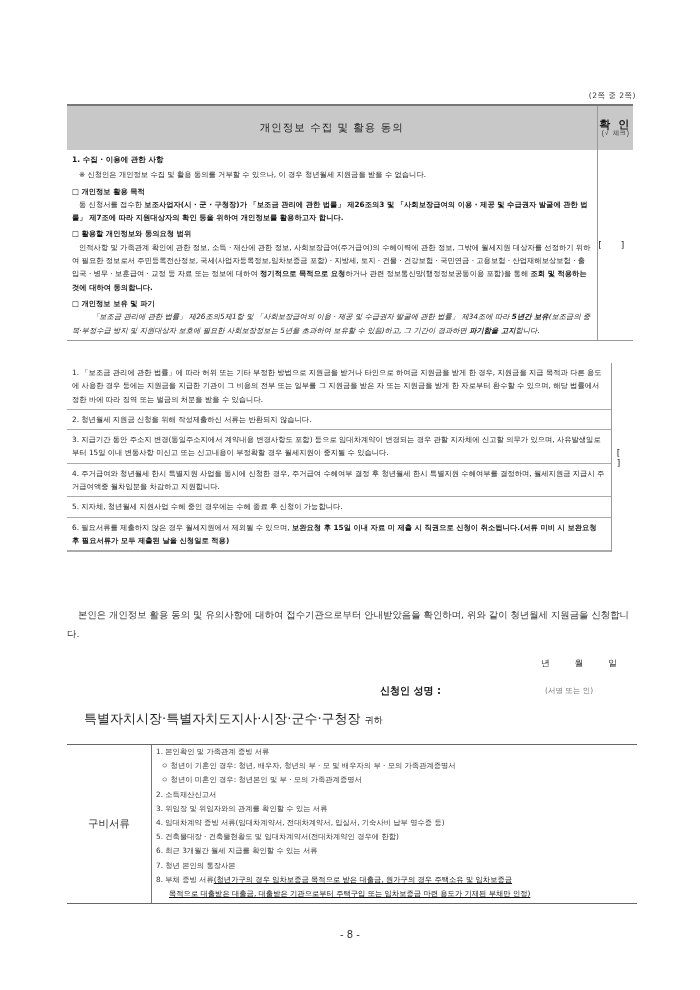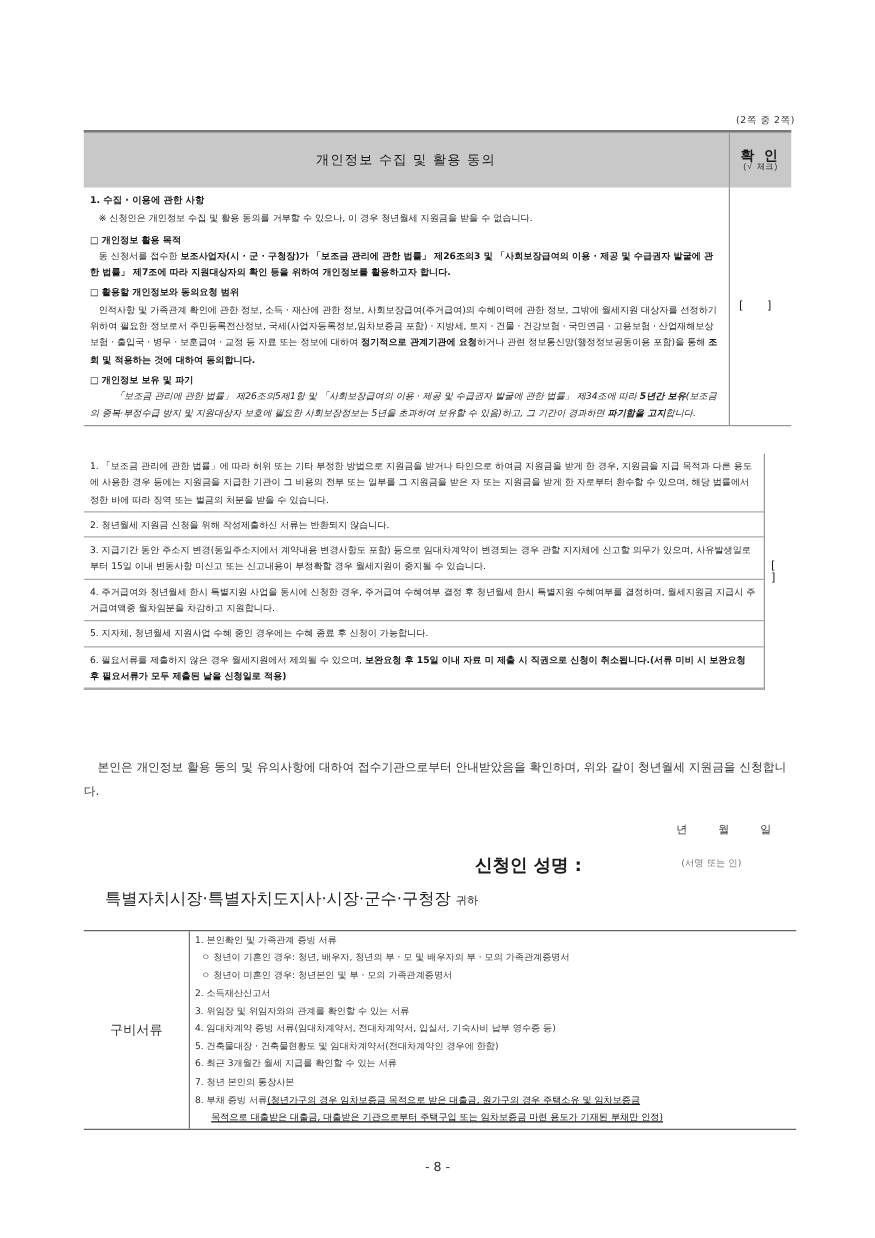--- a/index.html
+++ b/index.html
@@ -3,36 +3,36 @@
 <meta charset="utf-8">
 <style>
   * { box-sizing: border-box; margin: 0; padding: 0; }
   html, body { width: 700px; height: 990px; background: #ffffff; }
   body { font-family: "DejaVu Sans", sans-serif; color: #1a1a1a; position: relative; overflow: hidden; }
   .page-note { position: absolute; top: 91px; right: 64px; font-size: 7.5px; color: #333; letter-spacing: 0.5px; }
   .tbl { position: absolute; left: 67px; width: 566px; border-collapse: collapse; }
   .tbl td { vertical-align: top; }
   .hdr-row td { background: #c8c8c8; border-top: 2px solid #777; }
   .hdr-title { height: 45px; text-align: center; vertical-align: middle !important; font-size: 10.5px; letter-spacing: 1px; }
-  .hdr-check { width: 50px; text-align: center; vertical-align: middle !important; border-left: 1px solid #999; line-height: 1; }
+  .hdr-check { width: 36px; text-align: center; vertical-align: middle !important; border-left: 1px solid #999; line-height: 1; }
   .hdr-check .big { font-size: 11px; font-weight: bold; display: block; letter-spacing: 2px; }
   .hdr-check .small { font-size: 6.5px; color: #333; display: block; margin-top: 1px; font-family: Liberation Mono, monospace; }
   .body-cell { font-size: 7.3px; line-height: 13.3px; padding: 3px 6px 3px 5px; }
   .check-cell { border-left: 1px solid #999; text-align: center; vertical-align: middle !important; font-size: 9px; letter-spacing: 8px; }
   .b { font-weight: bold; }
   .h1 { font-weight: bold; font-size: 7.5px; }
   .sq { font-weight: bold; margin-top: 3px; }
   .ind { text-indent: 7px; }
   .ind2 { text-indent: 20px; font-style: italic; }
   .note-item { padding: 3px 6px 3px 5px; font-size: 7.3px; line-height: 13.3px; border-bottom: 1.5px solid #aaa; }
   .sec1-bottom { border-bottom: 1px solid #999; }
   .declaration { position: absolute; left: 67px; top: 605px; width: 570px; font-size: 9.4px; line-height: 19px; color: #333; }
   .declaration p { text-indent: 11px; }
   .date-line { position: absolute; top: 658px; right: 83px; font-size: 8.8px; color: #333; word-spacing: 22px; }
-  .sign-line { position: absolute; top: 684px; left: 380px; font-size: 14px; font-weight: bold; }
+  .sign-line { position: absolute; top: 684px; left: 380px; font-size: 10px; font-weight: bold; }
   .sign-hint { position: absolute; top: 686px; left: 545px; font-size: 7.5px; color: #777; }
   .addressee { position: absolute; top: 710px; left: 84px; font-size: 13px; color: #222; }
   .addressee .suffix { font-size: 9px; }
   .docs { position: absolute; left: 67px; top: 744px; width: 570px; border-top: 1px solid #666; border-bottom: 1px solid #666; display: flex; }
   .docs-label { width: 85px; display: flex; align-items: center; justify-content: center; font-size: 10.5px; color: #333; border-right: 1px solid #777; padding-top: 0px; }
   .docs-list { flex: 1; font-size: 7.3px; line-height: 14.2px; padding: 0 4px 2px 4px; color: #333; }
   .docs-list .sub { padding-left: 5px; }
   .docs-list .cont { padding-left: 13px; }
   .docs-list .u { font-weight: normal; text-decoration: underline; color: #111; }
   .page-num { position: absolute; top: 929px; left: 0; width: 700px; text-align: center; font-size: 10px; color: #333; }
@@ -51,21 +51,21 @@
       <span class="small">(√ 체크)</span>
     </td>
   </tr>
   <tr>
     <td class="body-cell sec1-bottom">
       <div class="h1">1. 수집 · 이용에 관한 사항</div>
       <div class="ind" style="margin-top:2px;">※ 신청인은 개인정보 수집 및 활용 동의를 거부할 수 있으나, 이 경우 청년월세 지원금을 받을 수 없습니다.</div>
       <div class="sq">□ 개인정보 활용 목적</div>
       <div class="ind"><span>동 신청서를 접수한 </span><span class="b">보조사업자(시 · 군 · 구청장)가 「보조금 관리에 관한 법률」 제26조의3 및 「사회보장급여의 이용 · 제공 및 수급권자 발굴에 관한 법률」 제7조에 따라 지원대상자의 확인 등을 위하여 개인정보를 활용하고자 합니다.</span></div>
       <div class="sq">□ 활용할 개인정보와 동의요청 범위</div>
-      <div class="ind"><span>인적사항 및 가족관계 확인에 관한 정보, 소득 · 재산에 관한 정보, 사회보장급여(주거급여)의 수혜이력에 관한 정보, 그밖에 월세지원 대상자를 선정하기 위하여 필요한 정보로서 주민등록전산정보, 국세(사업자등록정보,임차보증금 포함) · 지방세, 토지 · 건물 · 건강보험 · 국민연금 · 고용보험 · 산업재해보상보험 · 출입국 · 병무 · 보훈급여 · 교정 등 자료 또는 정보에 대하여 </span><span class="b">정기적으로 관계기관에 요청</span><span>하거나 관련 정보통신망(행정정보공동이용 포함)을 통해 </span><span class="b">조회 및 적용하는 것에 대하여 동의합니다.</span></div>
+      <div class="ind"><span>인적사항 및 가족관계 확인에 관한 정보, 소득 · 재산에 관한 정보, 사회보장급여(주거급여)의 수혜이력에 관한 정보, 그밖에 월세지원 대상자를 선정하기 위하여 필요한 정보로서 주민등록전산정보, 국세(사업자등록정보,임차보증금 포함) · 지방세, 토지 · 건물 · 건강보험 · 국민연금 · 고용보험 · 산업재해보상보험 · 출입국 · 병무 · 보훈급여 · 교정 등 자료 또는 정보에 대하여 </span><span class="b">정기적으로 목적으로 요청</span><span>하거나 관련 정보통신망(행정정보공동이용 포함)을 통해 </span><span class="b">조회 및 적용하는 것에 대하여 동의합니다.</span></div>
       <div class="sq">□ 개인정보 보유 및 파기</div>
       <div class="ind2"><span>「보조금 관리에 관한 법률」 제26조의5제1항 및 「사회보장급여의 이용 · 제공 및 수급권자 발굴에 관한 법률」 제34조에 따라 </span><span class="b">5년간 보유</span><span>(보조금의 중복·부정수급 방지 및 지원대상자 보호에 필요한 사회보장정보는 5년을 초과하여 보유할 수 있음)하고, 그 기간이 경과하면 </span><span class="b">파기함을 고지</span><span>합니다.</span></div>
     </td>
     <td class="check-cell sec1-bottom">[ ]</td>
   </tr>
 </tbody>
   </table>
 
 <table class="tbl" style="top:363px;">
   <tbody>

